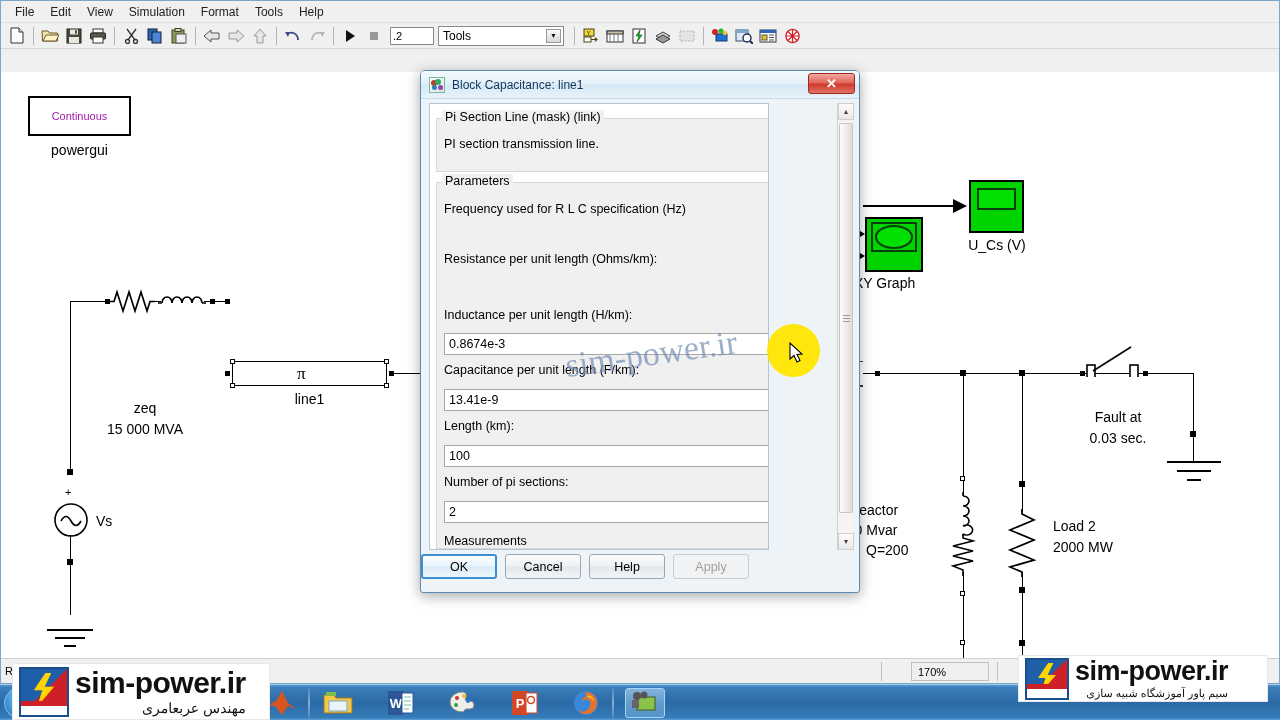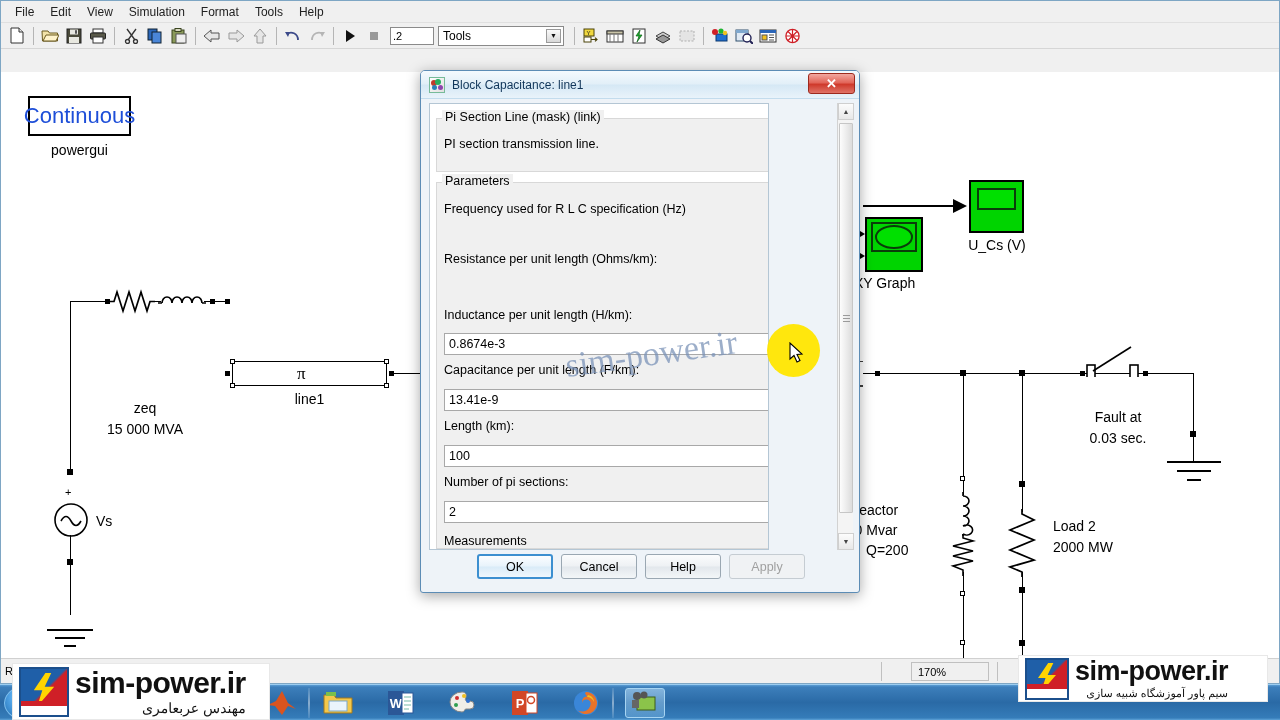--- a/index.html
+++ b/index.html
@@ -79,21 +79,21 @@
   .wire.h{height:1px;}
   .wire.v{width:1px;}
   .port{position:absolute;width:5px;height:5px;background:#000;}
   .port.hollow{background:#fff;border:1px solid #000;width:5px;height:5px;}
   .node{position:absolute;width:6px;height:6px;background:#000;}
 
   .powergui-box{
     position:absolute;border:2px solid #000;background:#fff;
     display:flex;align-items:center;justify-content:center;
   }
-  .powergui-box span{color:#1d4ed8;font-size:22px;}
+  .powergui-box span{color:#a21caf;font-size:11px;}
 
   .scope-blk{
     position:absolute;background:#00d400;border:2px solid #000;
   }
   .scope-blk .inner{
     position:absolute;border:2px solid #0a3d0a;background:#00e000;
   }
   .scope-blk .oval{
     position:absolute;border:2px solid #0a3d0a;background:#00e000;border-radius:50%;
   }
@@ -178,21 +178,21 @@
     position:absolute;left:1px;top:20px;width:14px;height:390px;
     background:linear-gradient(90deg,#fdfdfd,#ededed,#dcdcdc);
     border:1px solid #c6c6c6;border-radius:1px;
     display:flex;align-items:center;justify-content:center;
   }
   .dlg-scroll .grip{width:7px;height:7px;
     background:repeating-linear-gradient(180deg,#9a9a9a 0 1px,transparent 1px 3px);}
 
   .dlg-buttons{
     position:absolute;left:0;bottom:10px;width:440px;height:28px;
-    display:flex;justify-content:center;gap:8px;margin-top:12px;
+    display:flex;justify-content:flex-start;gap:8px;margin-top:12px;
   }
   .dlg-btn{
     width:76px;height:25px;border-radius:3px;font-size:12.5px;color:#000;
     background:linear-gradient(180deg,#fbfcfd 0%,#eef1f4 48%,#e2e7ec 52%,#f3f6f8 100%);
     border:1px solid #9aa7b2;display:flex;align-items:center;justify-content:center;
   }
   .dlg-btn.primary{
     border:2px solid #3c8fd0;
     background:linear-gradient(180deg,#fbfdff 0%,#e8f3fb 48%,#d9ebf8 52%,#eff7fd 100%);
   }

